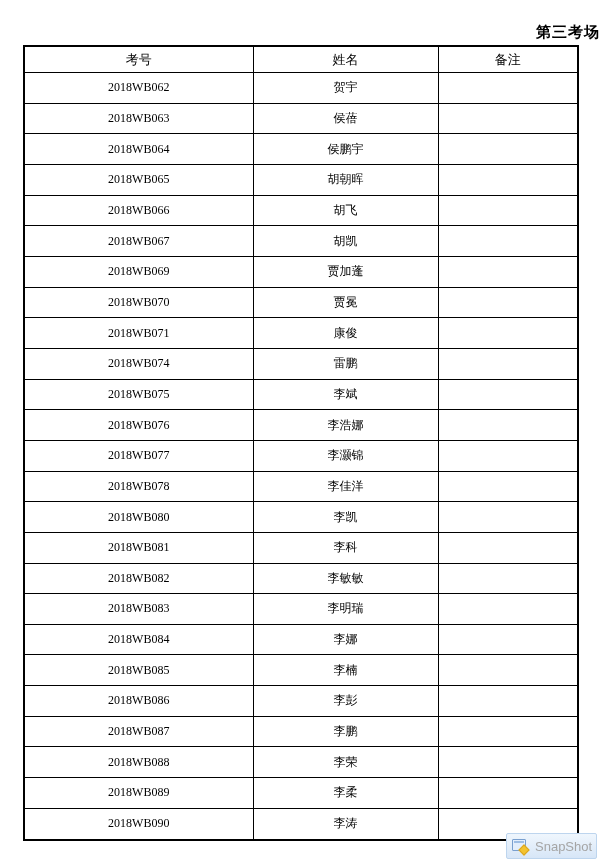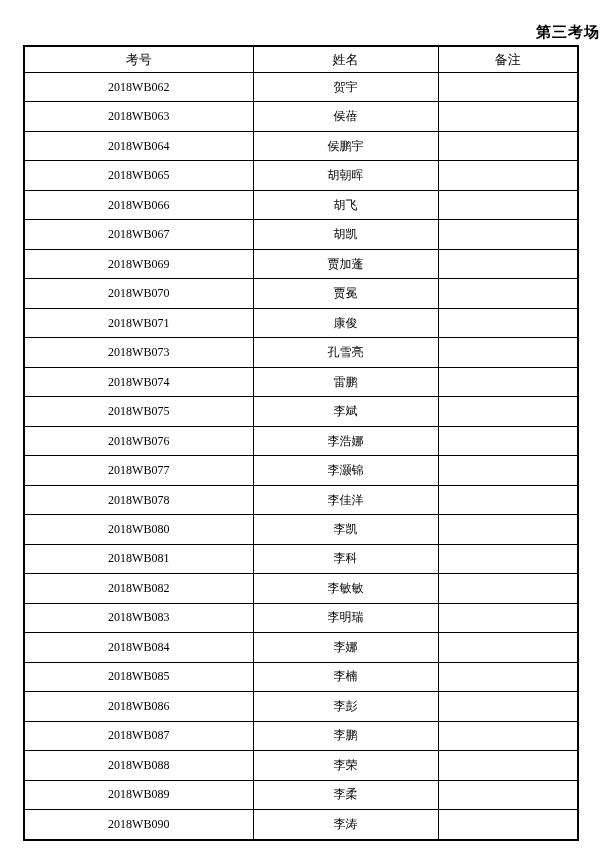--- a/index.html
+++ b/index.html
@@ -149,25 +149,20 @@
           <td>2018WB070</td>
           <td>贾冕</td>
           <td></td>
         </tr>
         <tr>
           <td>2018WB071</td>
           <td>康俊</td>
           <td></td>
         </tr>
         <tr>
-          <td>2018WB073</td>
-          <td>孔雪亮</td>
-          <td></td>
-        </tr>
-        <tr>
           <td>2018WB074</td>
           <td>雷鹏</td>
           <td></td>
         </tr>
         <tr>
           <td>2018WB075</td>
           <td>李斌</td>
           <td></td>
         </tr>
         <tr>
@@ -236,14 +231,21 @@
           <td></td>
         </tr>
         <tr>
           <td>2018WB090</td>
           <td>李涛</td>
           <td></td>
         </tr>
       </tbody>
   </table>
 
+  <div class="snapshot-badge">
+    <span class="snapshot-icon">
+      <span class="win"></span>
+      <span class="star"></span>
+    </span>
+    <span>SnapShot</span>
+  </div>
 
 </div>
 
 </body></html>

